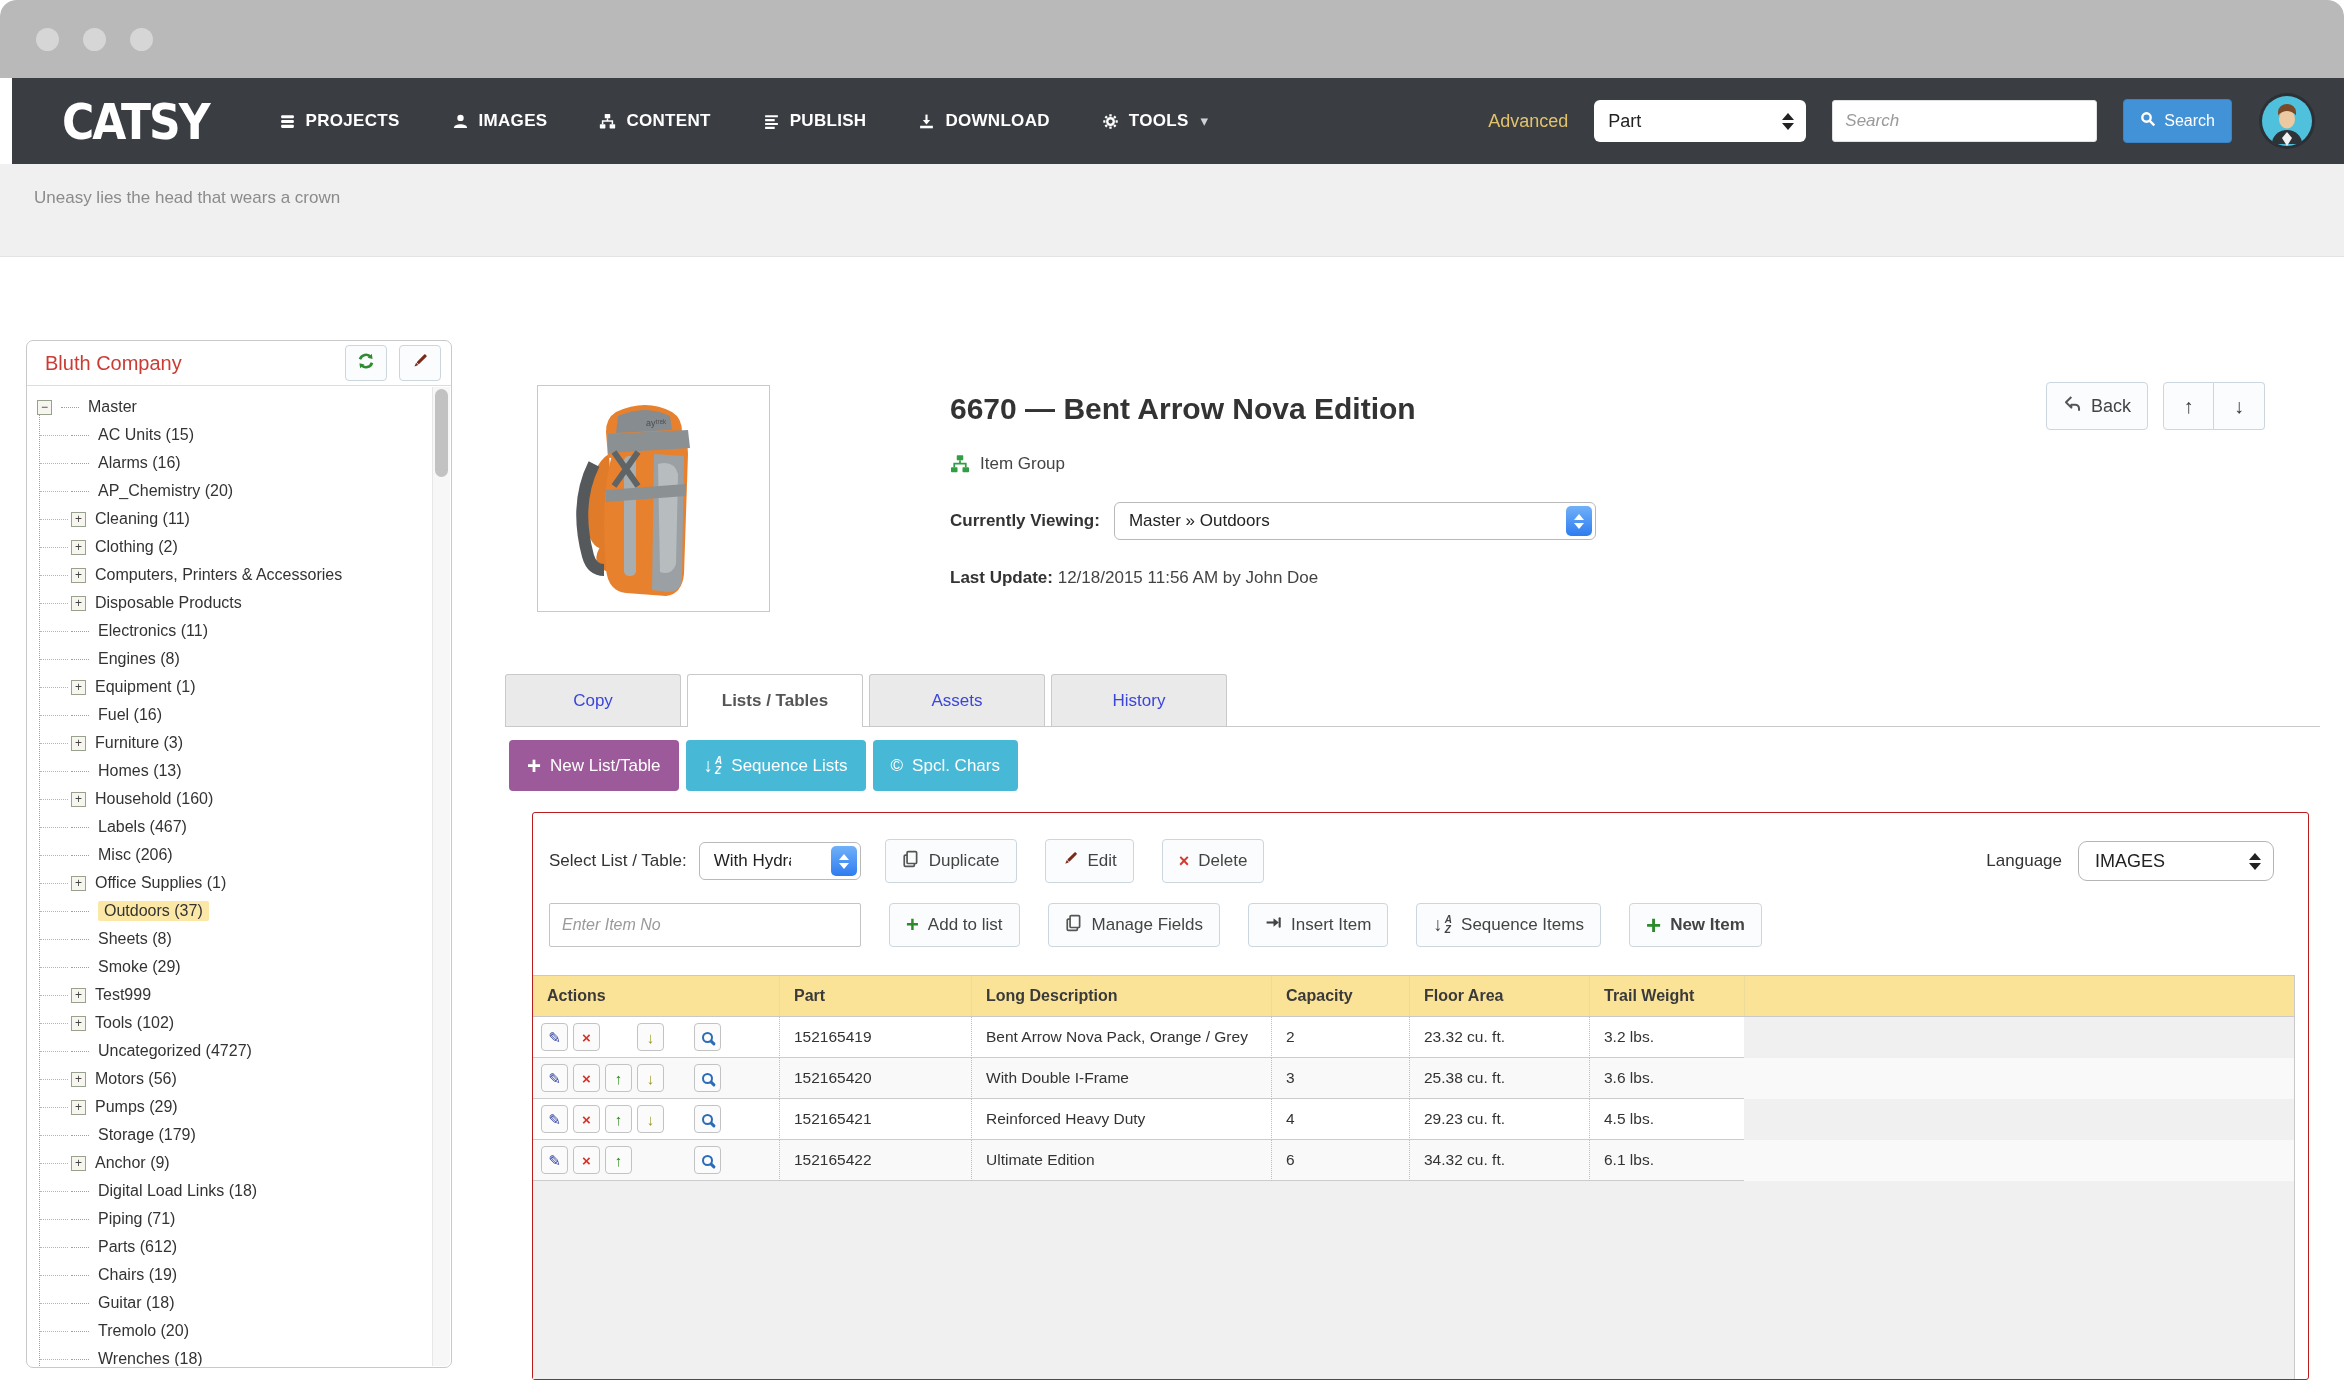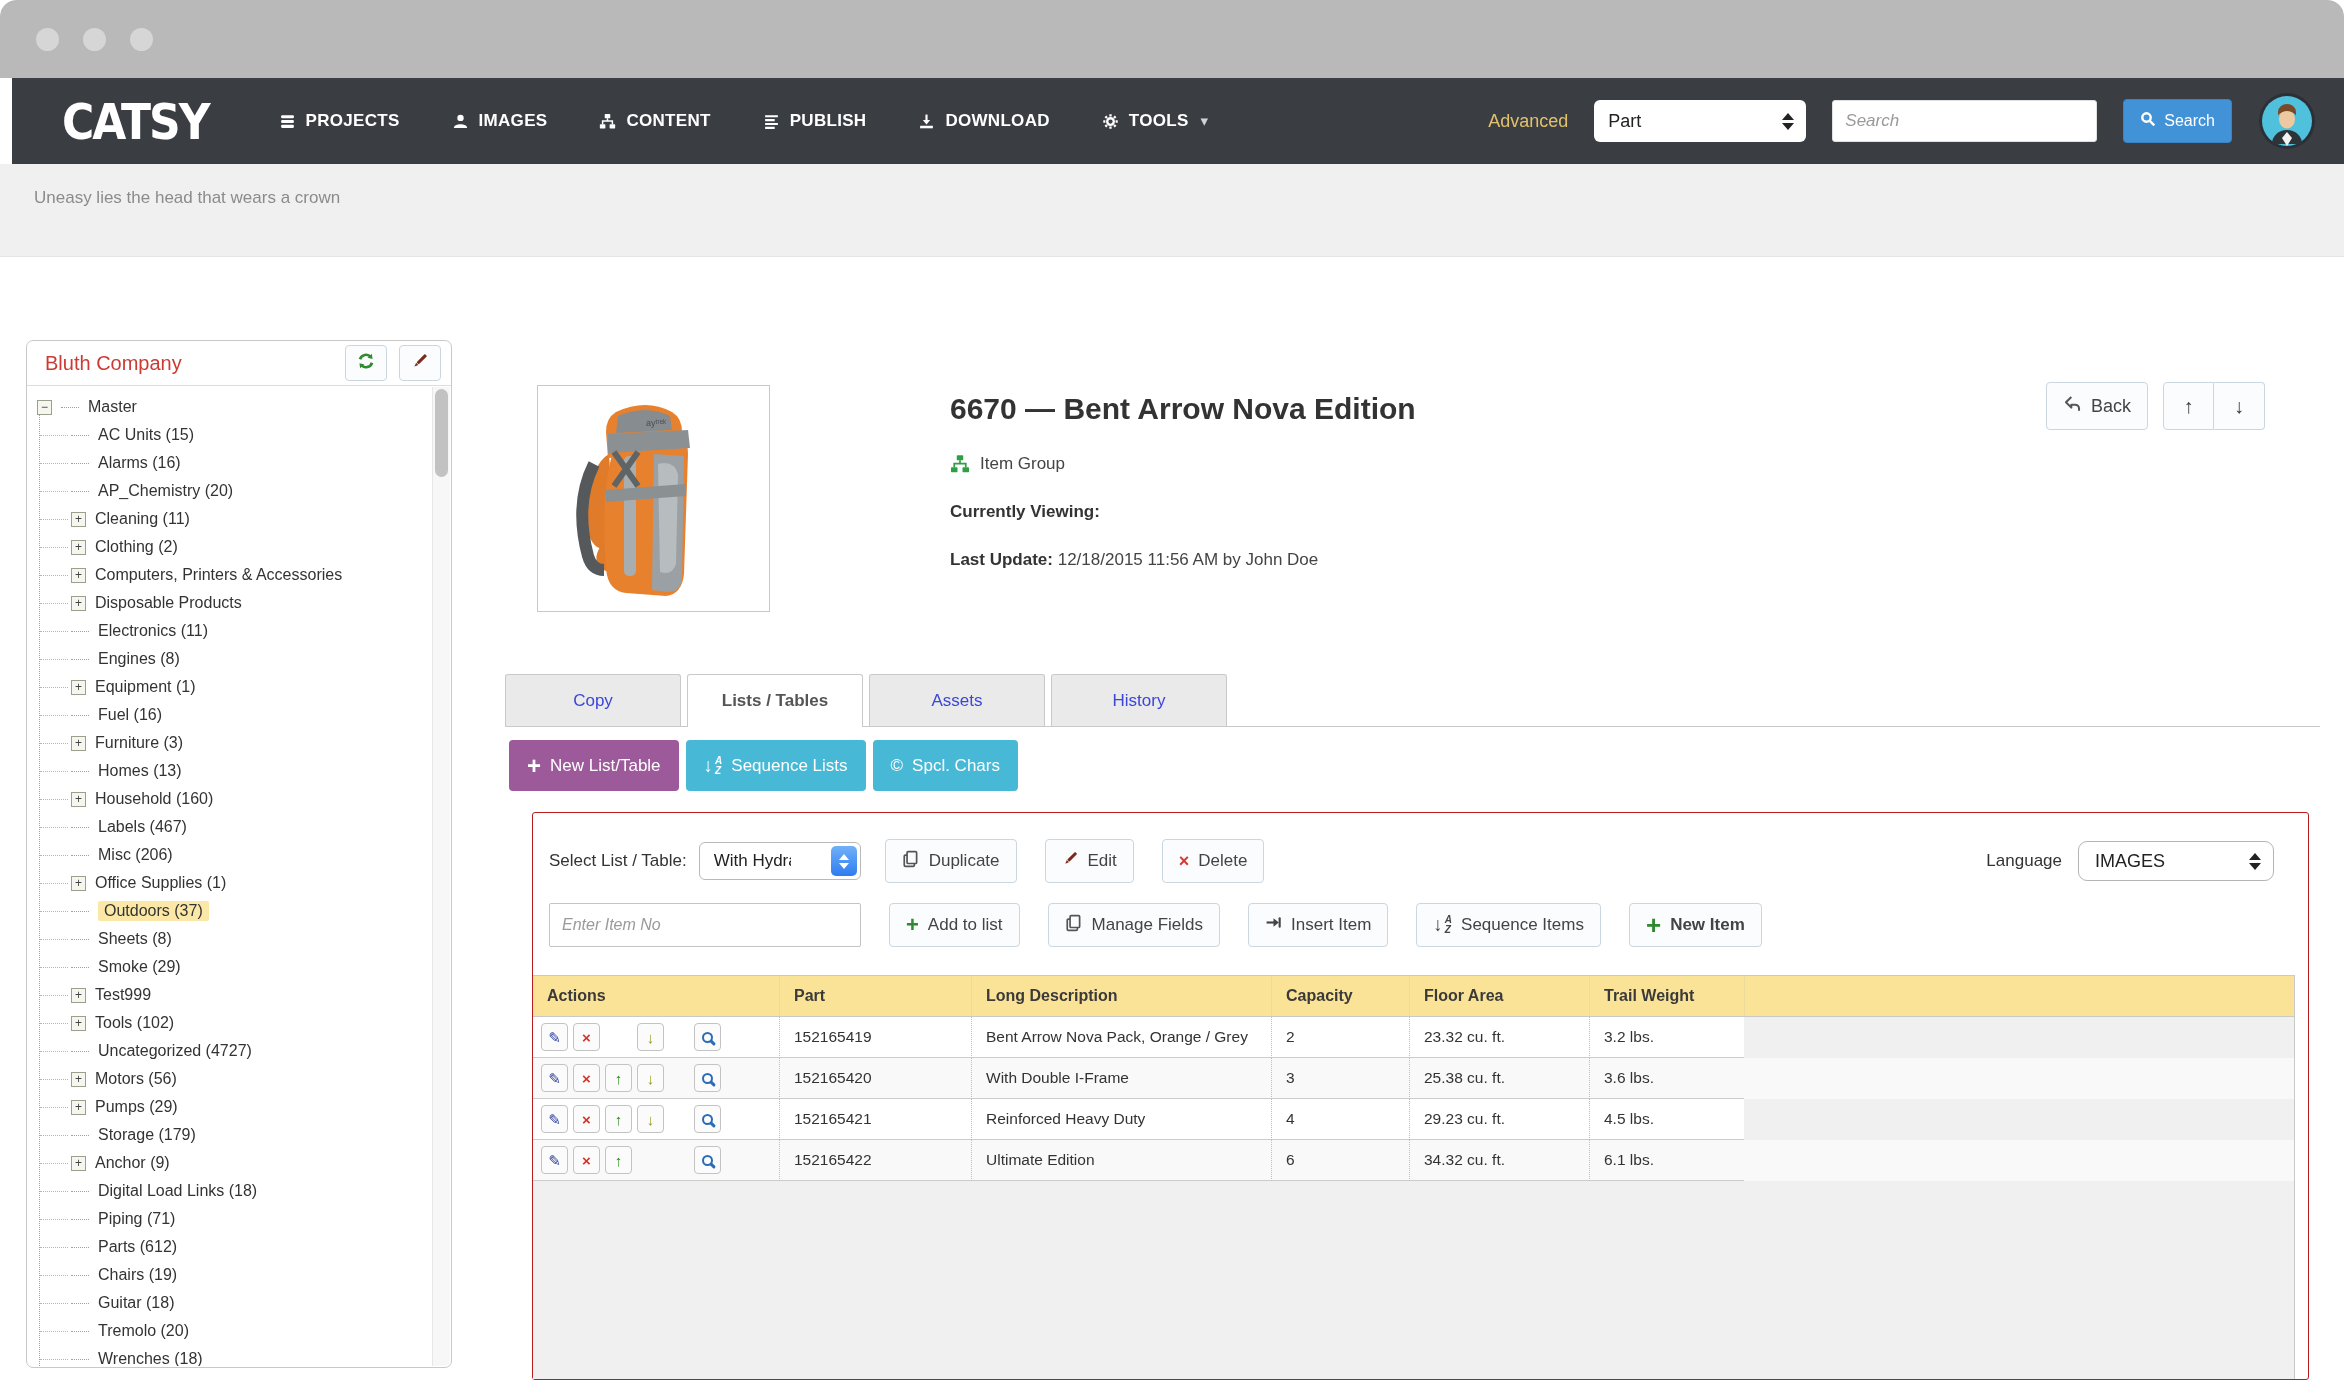--- a/index.html
+++ b/index.html
@@ -488,20 +488,27 @@
             </g>
             <g stroke="#2f9e44" stroke-width="1.4" fill="none">
               <path d="M8 5v2.6M3.4 10.5V7.6h9.2v2.9"></path>
             </g>
           </svg>
         </span>
       <span>Item Group</span>
     </div>
     <div class="prod-row">
       <b>Currently Viewing:</b>
+      <div class="sel cv-sel">
+        <span class="val">Master » Outdoors</span>
+        <span class="mac-spin">
+            <i class="u"></i>
+            <i class="d"></i>
+          </span>
+      </div>
     </div>
     <div class="prod-row">
       <b>Last Update:</b>&nbsp;
       <span>12/18/2015 11:56 AM by John Doe</span>
     </div>
   </div>
 
   <div class="back-group">
     <div class="btn-lite">
       <span><svg width="19" height="19" viewBox="0 0 16 16">

